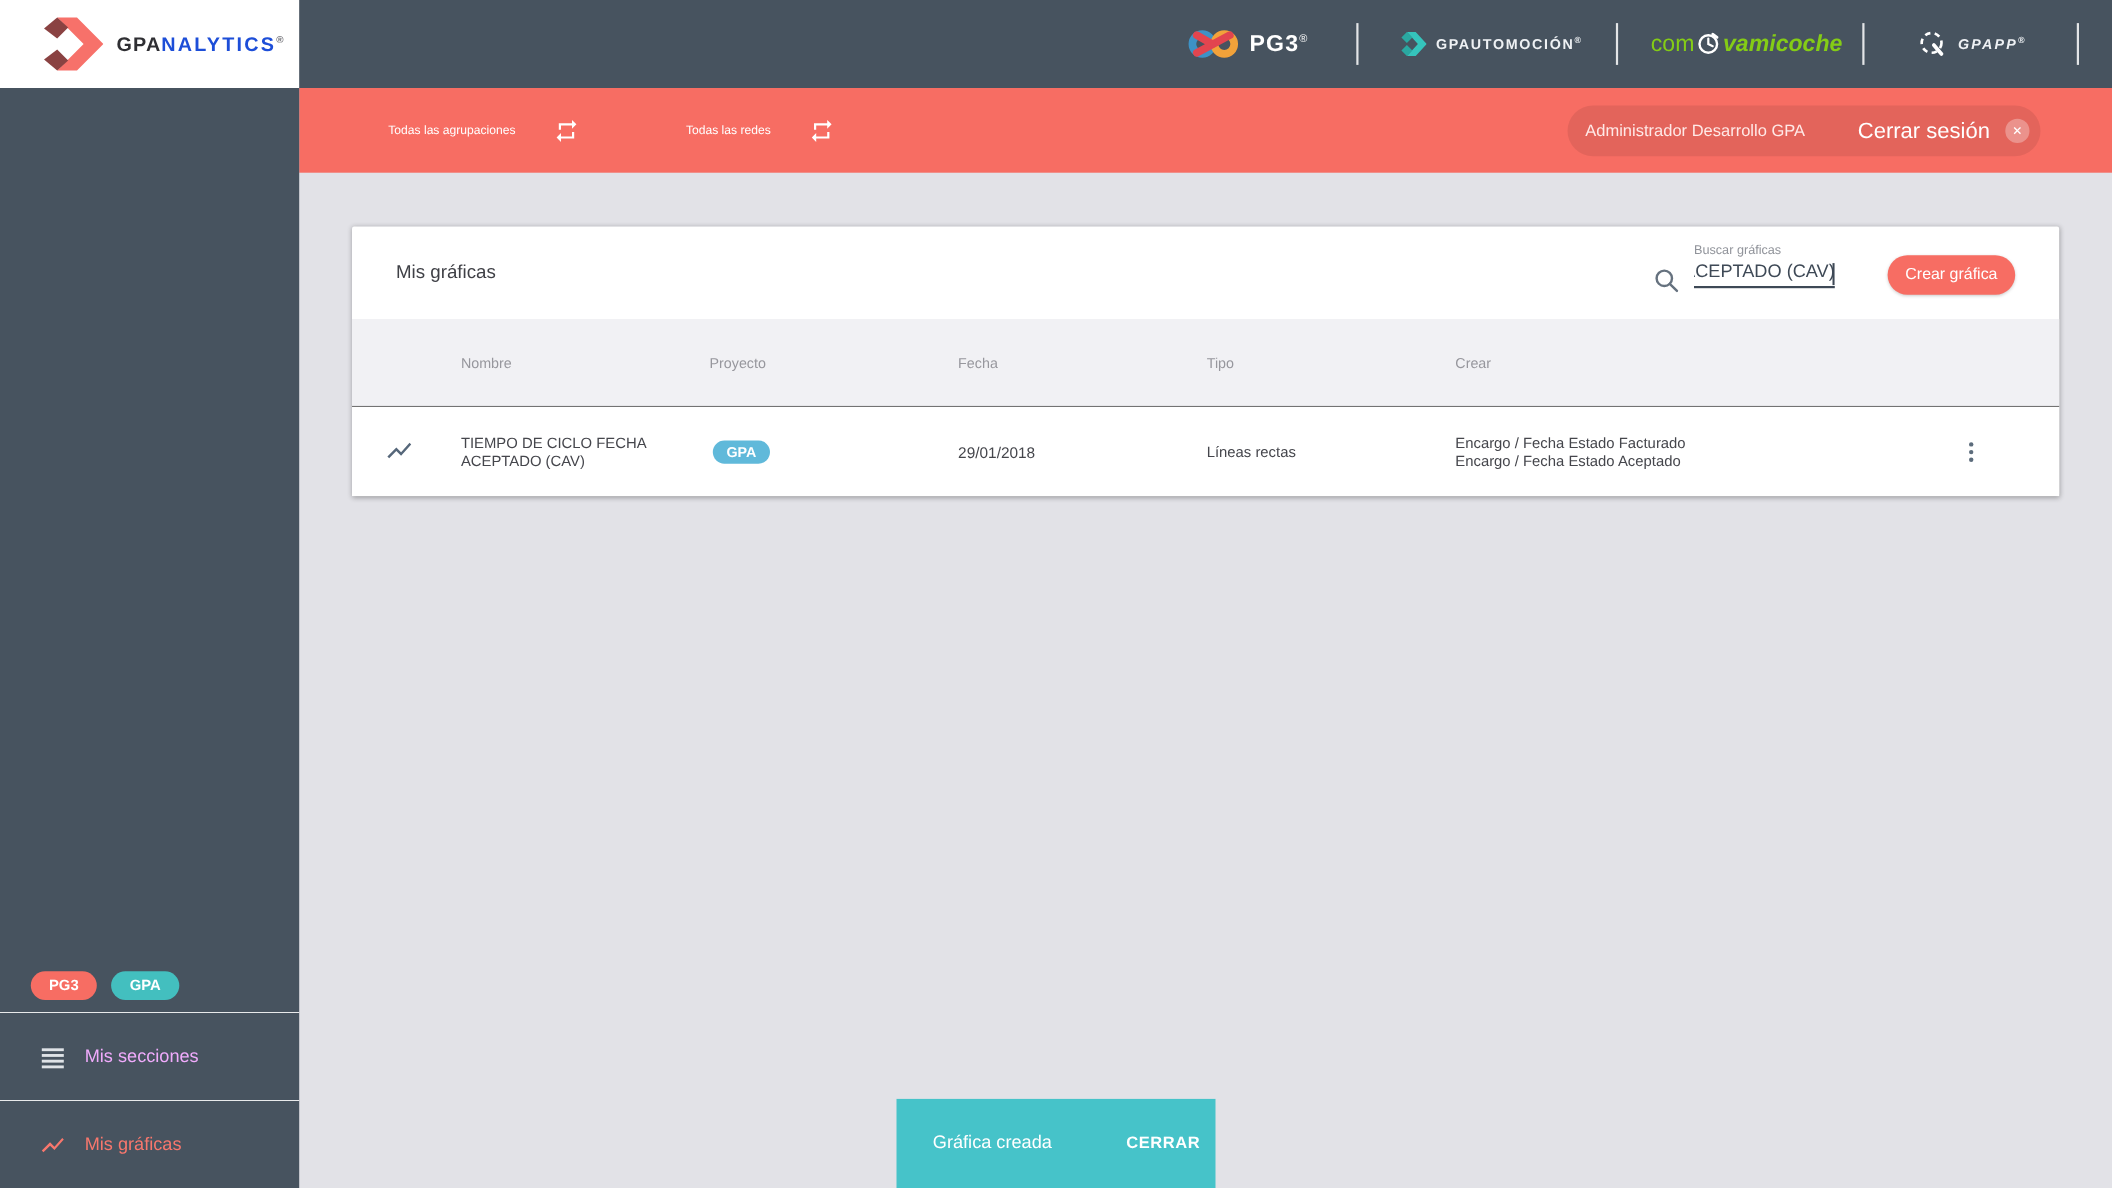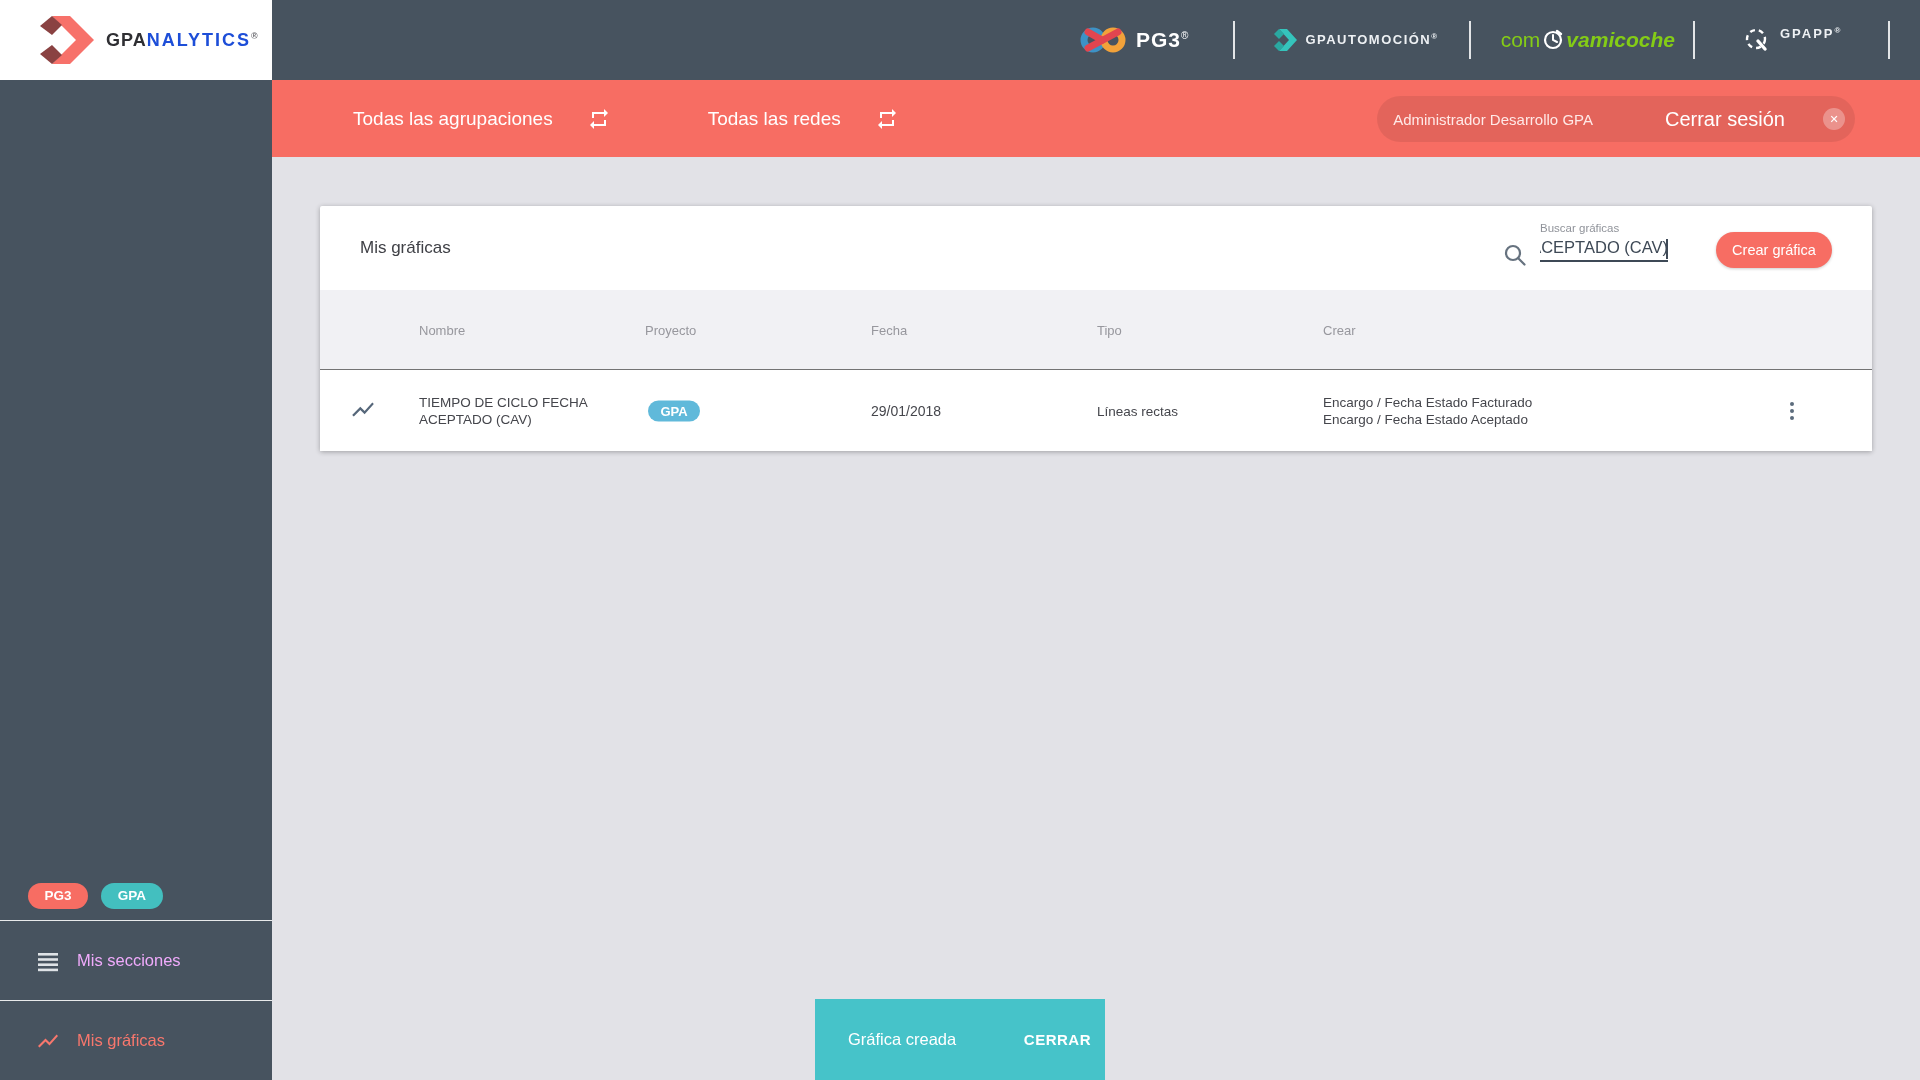--- a/index.html
+++ b/index.html
@@ -21,25 +21,25 @@
   .pg3-label sup { font-size:10px; font-weight:normal; }
   .auto-label { color:#eef1f4; font-size:13px; font-weight:bold; letter-spacing:1.5px; margin-left:8px; }
   .auto-label sup { font-size:8px; }
   .comprova { color:#84cc16; font-size:21px; display:flex; align-items:center; }
   .comprova .post { font-weight:bold; font-style:italic; }
   .gpapp-label { color:#eef1f4; font-size:13px; font-weight:bold; letter-spacing:2px; margin-left:9px; }
   .gpapp-label sup { font-size:8px; }
 
   .filter-bar { position:absolute; left:272px; top:80px; width:1648px; height:77px; background:#f76d63;
                 display:flex; align-items:center; padding-left:81px; }
-  .fb-label { color:#ffffff; font-size:19px; }
+  .fb-label { color:#ffffff; font-size:11px; }
   .fb-icon { margin-left:34px; display:flex; }
   .fb-gap { width:97px; }
   .user-pill { position:absolute; right:65px; top:16px; height:46px; background:rgba(0,0,0,0.08);
-               border-radius:23px; display:flex; align-items:center; padding:0 10px 0 16px;gap:24px; }
+               border-radius:23px; display:flex; align-items:center; padding:0 10px 0 16px; }
   .user-name { color:#ffe9e7; font-size:15px; margin-right:48px; }
   .logout { color:#ffffff; font-size:20px; margin-right:14px; }
   .x-circle { width:22px; height:22px; border-radius:50%; background:rgba(255,255,255,0.3);
               color:#ffffff; font-size:11px; display:flex; align-items:center; justify-content:center; }
 
   
   .sidebar { position:absolute; left:0; top:80px; width:272px; height:1000px; background:#47535f; }
   .sb-bottom { position:absolute; bottom:0; left:0; right:0; }
   .sb-badges { height:49px; display:flex; align-items:center; gap:13px; padding-left:28px; }
   .badge { height:26px; border-radius:13px; color:#fff; font-size:13.5px; font-weight:bold;
@@ -133,21 +133,21 @@
       <svg width="22" height="22" viewBox="0 0 22 22" style="margin:0 2px;">
         <circle cx="11" cy="11" r="8" fill="none" stroke="#ffffff" stroke-width="2.2"></circle>
         <path d="M11 6v5l4 2" fill="none" stroke="#ffffff" stroke-width="2" stroke-linecap="round"></path>
         <path d="M15 2l4 3" stroke="#ffffff" stroke-width="2.4" stroke-linecap="round"></path>
       </svg>
       <span class="post">vamicoche</span>
     </div>
 
     <div class="hdr-sep" style="margin:0 48px 0 18px;"></div>
 
-    <div style="display:flex;align-items:flex-start;">
+    <div style="display:flex;align-items:center;font-style:italic;">
       <svg width="28" height="28" viewBox="0 0 28 28">
         <circle cx="13" cy="13" r="9" fill="none" stroke="#ffffff" stroke-width="2.4" stroke-dasharray="5 4"></circle>
         <path d="M15 15l7 8" stroke="#ffffff" stroke-width="3.4" stroke-linecap="round"></path>
       </svg>
       <span class="gpapp-label"><span>GPAPP</span><sup>®</sup></span>
     </div>
 
     <div class="hdr-sep" style="margin:0 32px 0 46px;"></div>
 
   </div>

